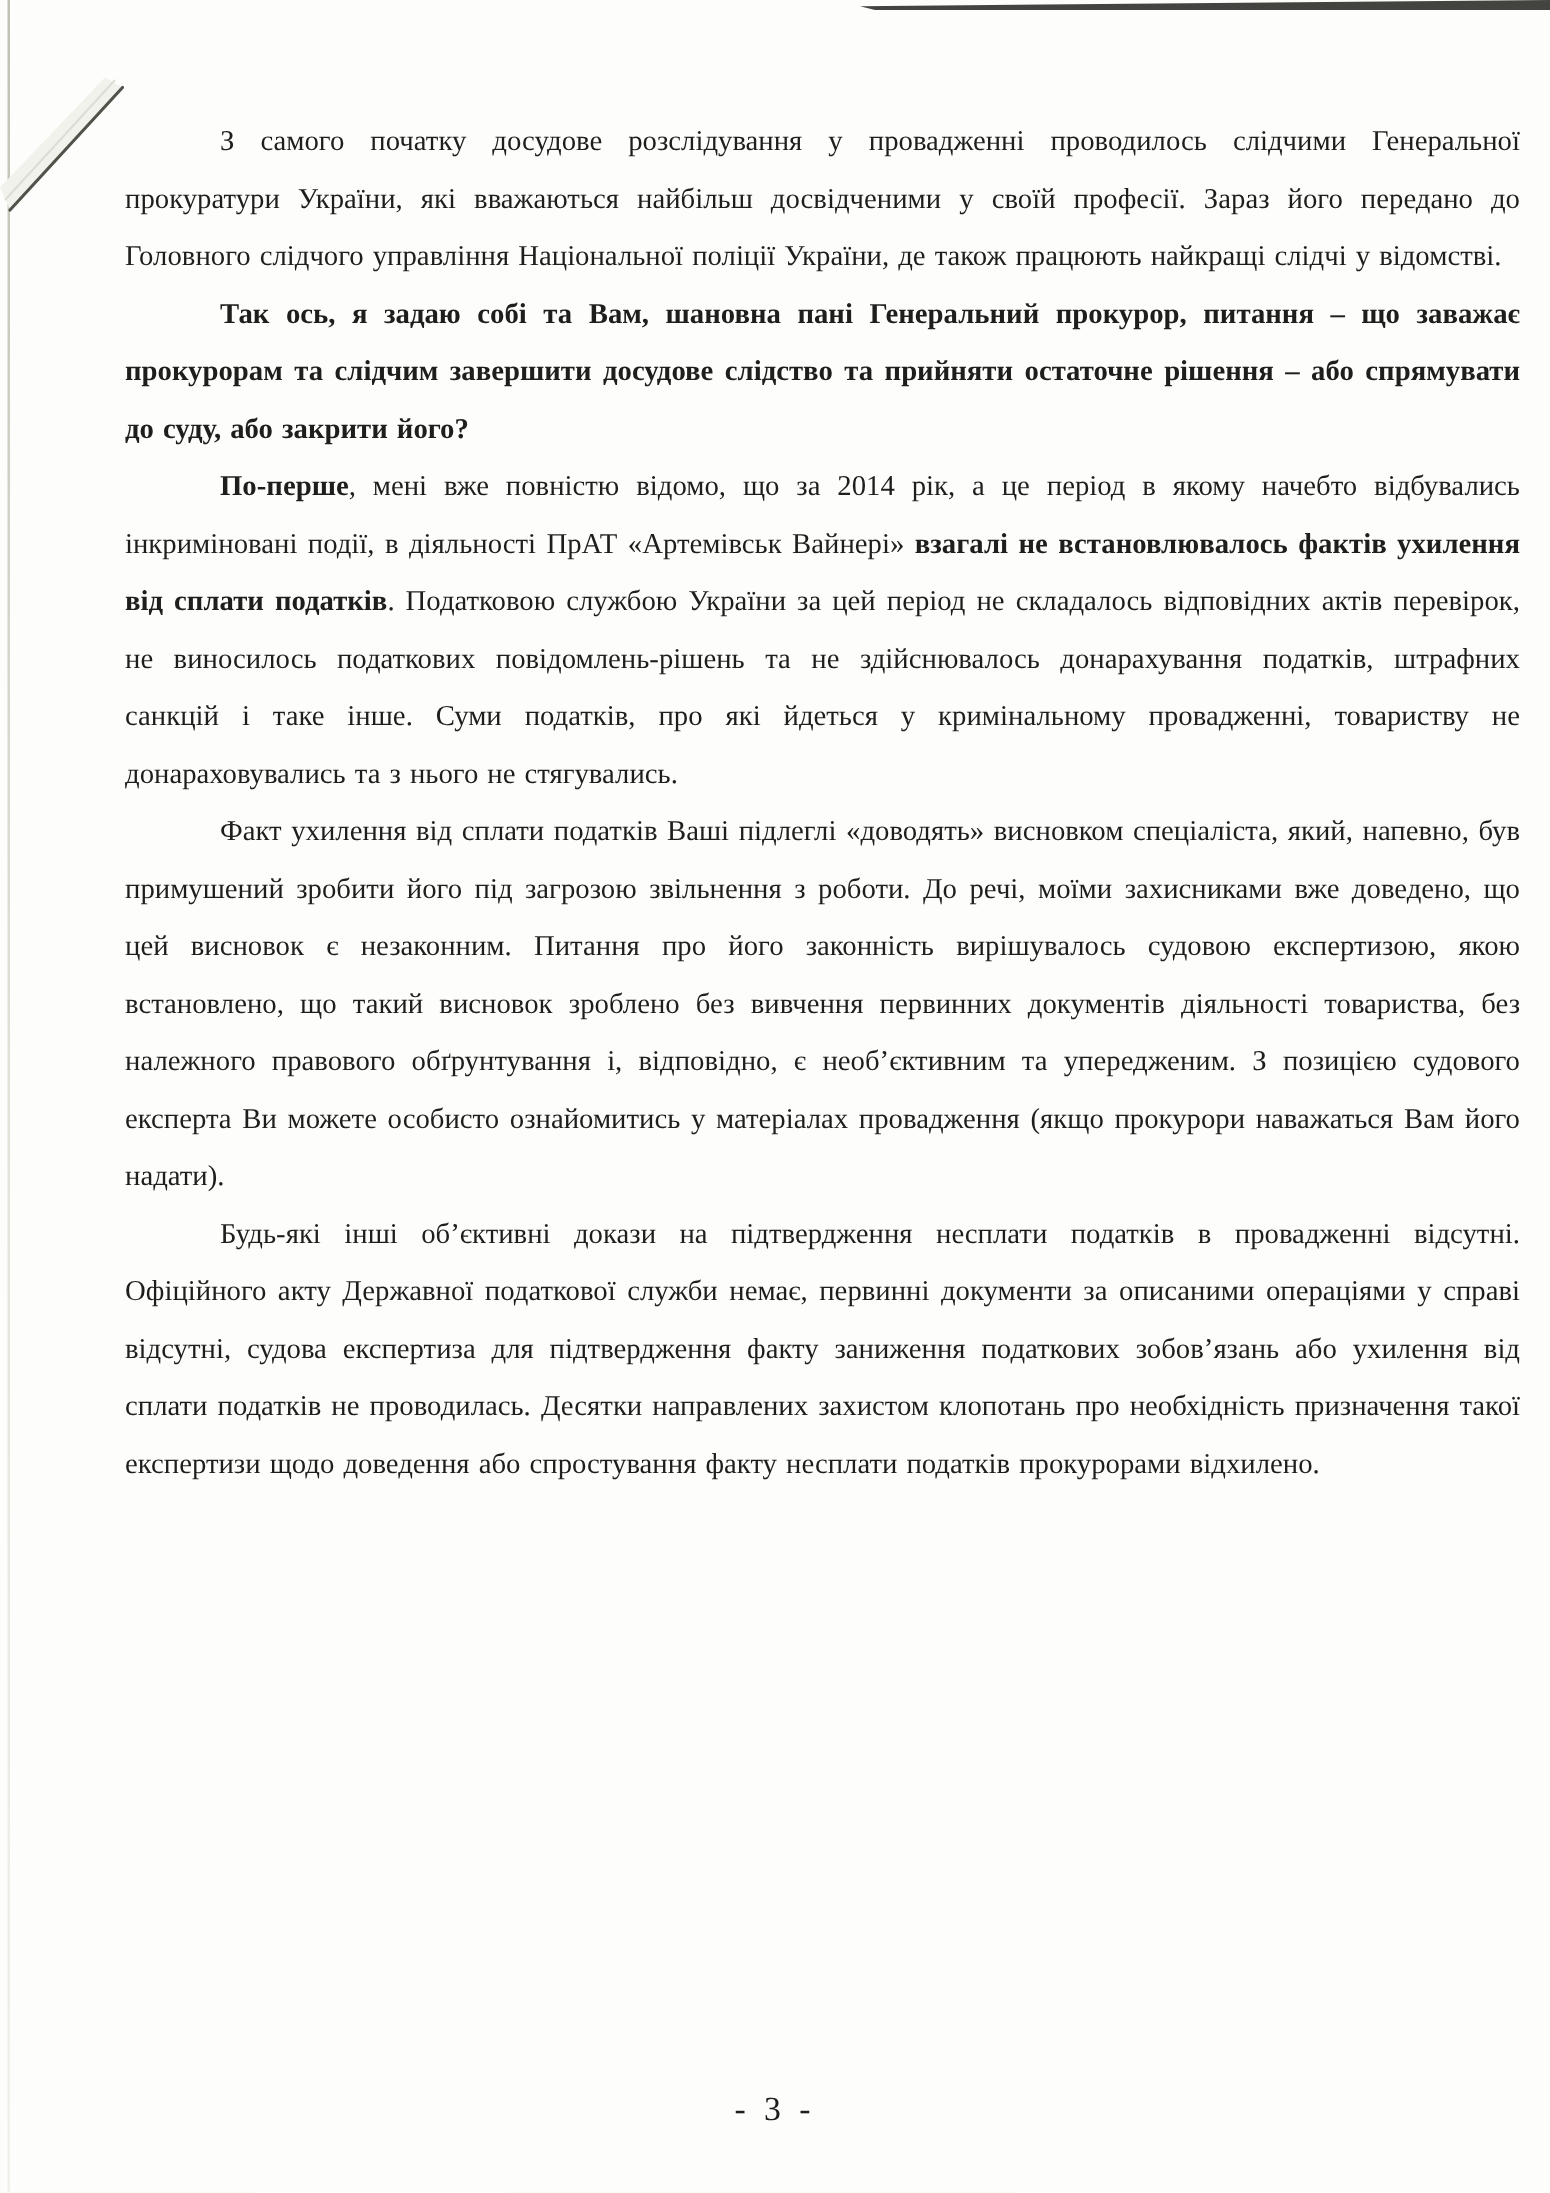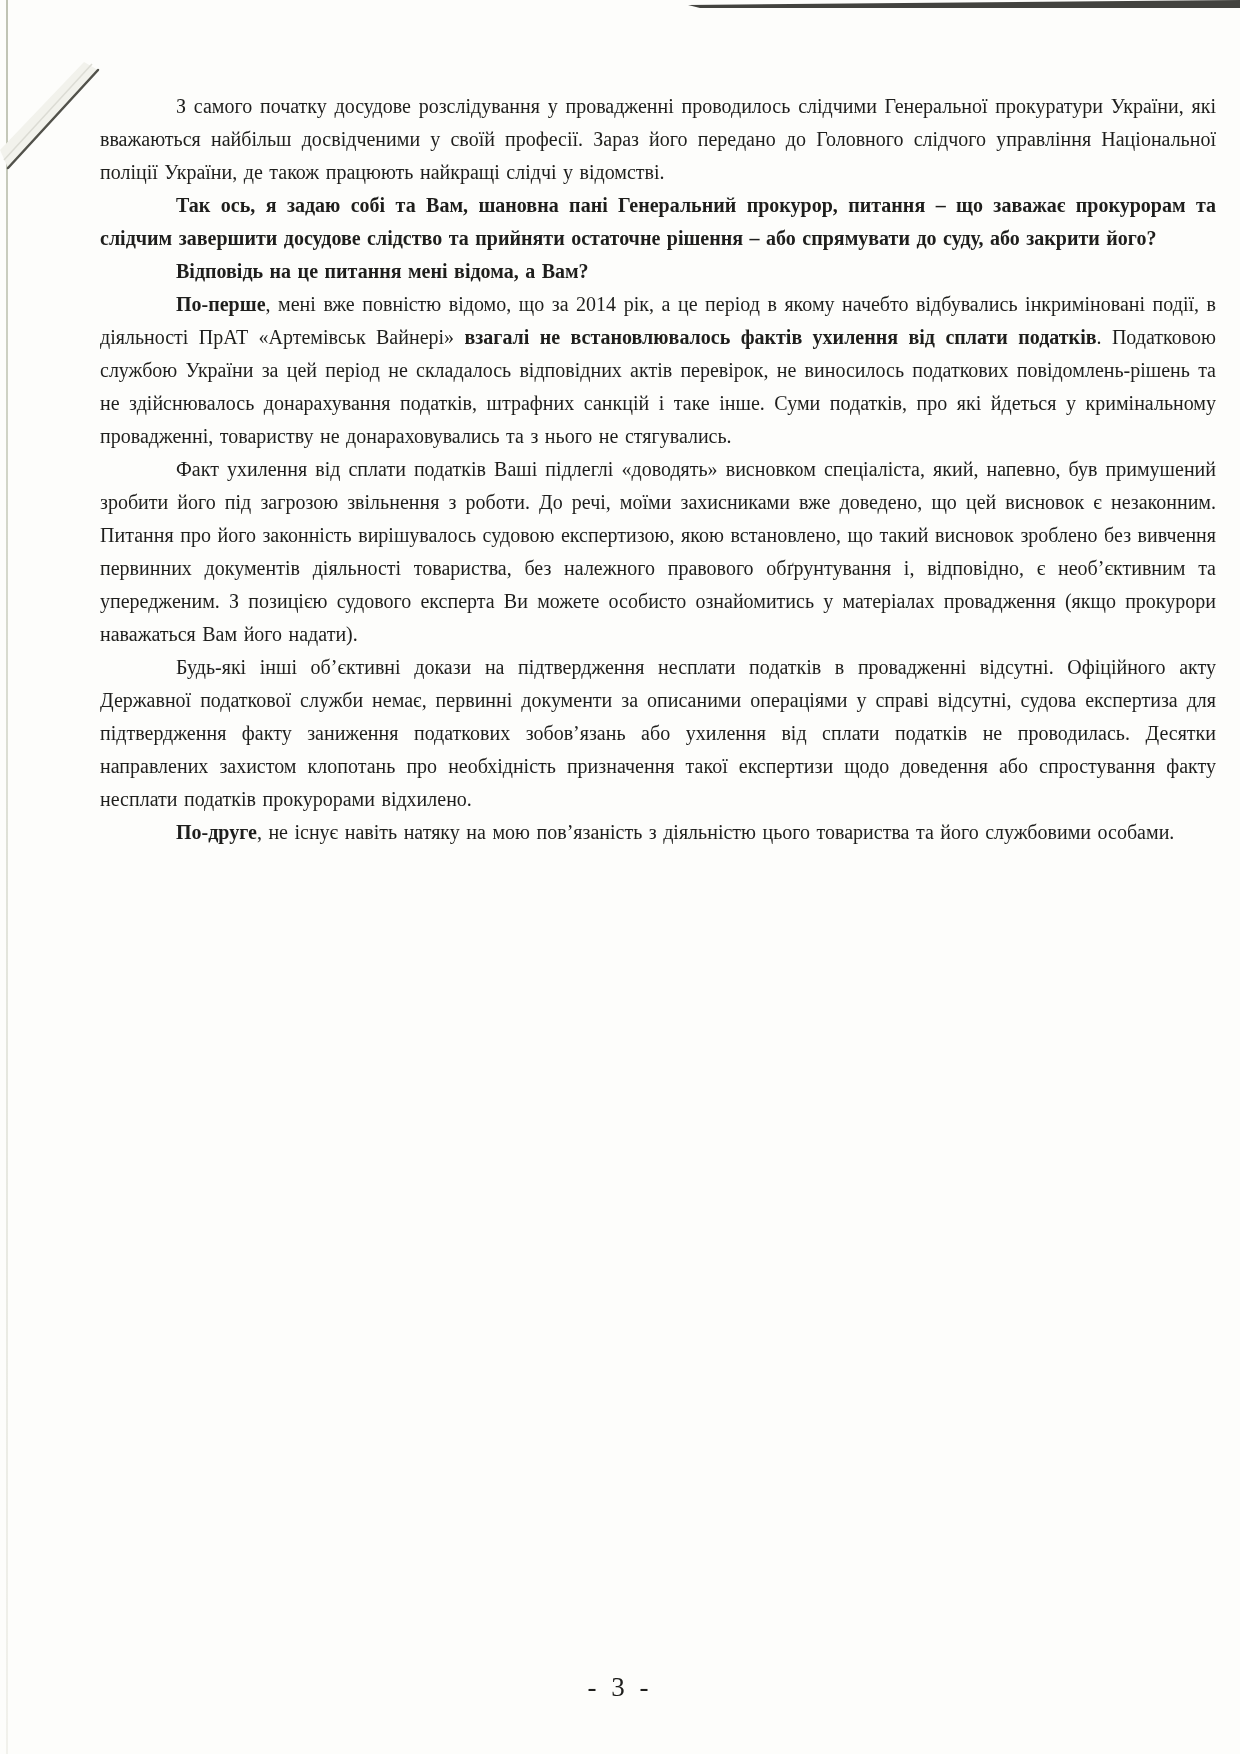--- a/index.html
+++ b/index.html
@@ -48,22 +48,22 @@
     width: 180px;
     height: 220px;
     pointer-events: none;
   }
   
   .page-text {
     position: absolute;
     left: 100px;
     top: 90px;
     width: 1116px;
-    font-size: 20px;
-    line-height: 33px;
+    font-size: 23px;
+    line-height: 46px;
     text-align: justify;
     color: var(--ink);
     word-spacing: 1.5px;
   }
   p.para {
     margin: 0;
     text-indent: 76px;
   }
   p.para .b {
     font-weight: 700;
@@ -92,22 +92,20 @@
 
   <svg class="corner-crease" viewBox="0 0 180 220" width="180" height="220" aria-hidden="true">
     <polygon points="98,70 8,168 0,150 84,62" fill="#f2f2ec"></polygon>
     <line x1="98" y1="70" x2="8" y2="168" stroke="#52524b" stroke-width="2.5" stroke-linecap="round"></line>
     <line x1="92" y1="64" x2="4" y2="160" stroke="#dcdcd4" stroke-width="1.5"></line>
   </svg>
 
   <div class="page-text">
       <p class="para"><span>З самого початку досудове розслідування у провадженні проводилось слідчими Генеральної прокуратури України, які вважаються найбільш досвідченими у своїй професії. Зараз його передано до Головного слідчого управління Національної поліції України, де також працюють найкращі слідчі у відомстві.</span></p>
       <p class="para"><span class="b">Так ось, я задаю собі та Вам, шановна пані Генеральний прокурор, питання – що заважає прокурорам та слідчим завершити досудове слідство та прийняти остаточне рішення – або спрямувати до суду, або закрити його?</span></p>
-      <p class="para"><span class="b">Відповідь на це питання мені відома, а Вам?</span></p>
       <p class="para"><span class="b">По-перше</span><span>, мені вже повністю відомо, що за 2014 рік, а це період в якому начебто відбувались інкриміновані події, в діяльності ПрАТ «Артемівськ Вайнері» </span><span class="b">взагалі не встановлювалось фактів ухилення від сплати податків</span><span>. Податковою службою України за цей період не складалось відповідних актів перевірок, не виносилось податкових повідомлень-рішень та не здійснювалось донарахування податків, штрафних санкцій і таке інше. Суми податків, про які йдеться у кримінальному провадженні, товариству не донараховувались та з нього не стягувались.</span></p>
       <p class="para"><span>Факт ухилення від сплати податків Ваші підлеглі «доводять» висновком спеціаліста, який, напевно, був примушений зробити його під загрозою звільнення з роботи. До речі, моїми захисниками вже доведено, що цей висновок є незаконним. Питання про його законність вирішувалось судовою експертизою, якою встановлено, що такий висновок зроблено без вивчення первинних документів діяльності товариства, без належного правового обґрунтування і, відповідно, є необ’єктивним та упередженим. З позицією судового експерта Ви можете особисто ознайомитись у матеріалах провадження (якщо прокурори наважаться Вам його надати).</span></p>
       <p class="para"><span>Будь-які інші об’єктивні докази на підтвердження несплати податків в провадженні відсутні. Офіційного акту Державної податкової служби немає, первинні документи за описаними операціями у справі відсутні, судова експертиза для підтвердження факту заниження податкових зобов’язань або ухилення від сплати податків не проводилась. Десятки направлених захистом клопотань про необхідність призначення такої експертизи щодо доведення або спростування факту несплати податків прокурорами відхилено.</span></p>
-      <p class="para"><span class="b">По-друге</span><span>, не існує навіть натяку на мою пов’язаність з діяльністю цього товариства та його службовими особами.</span></p>
     </div>
 
   <div class="page-footer">- 3 -</div>
 
 </div>
 
 </body></html>

